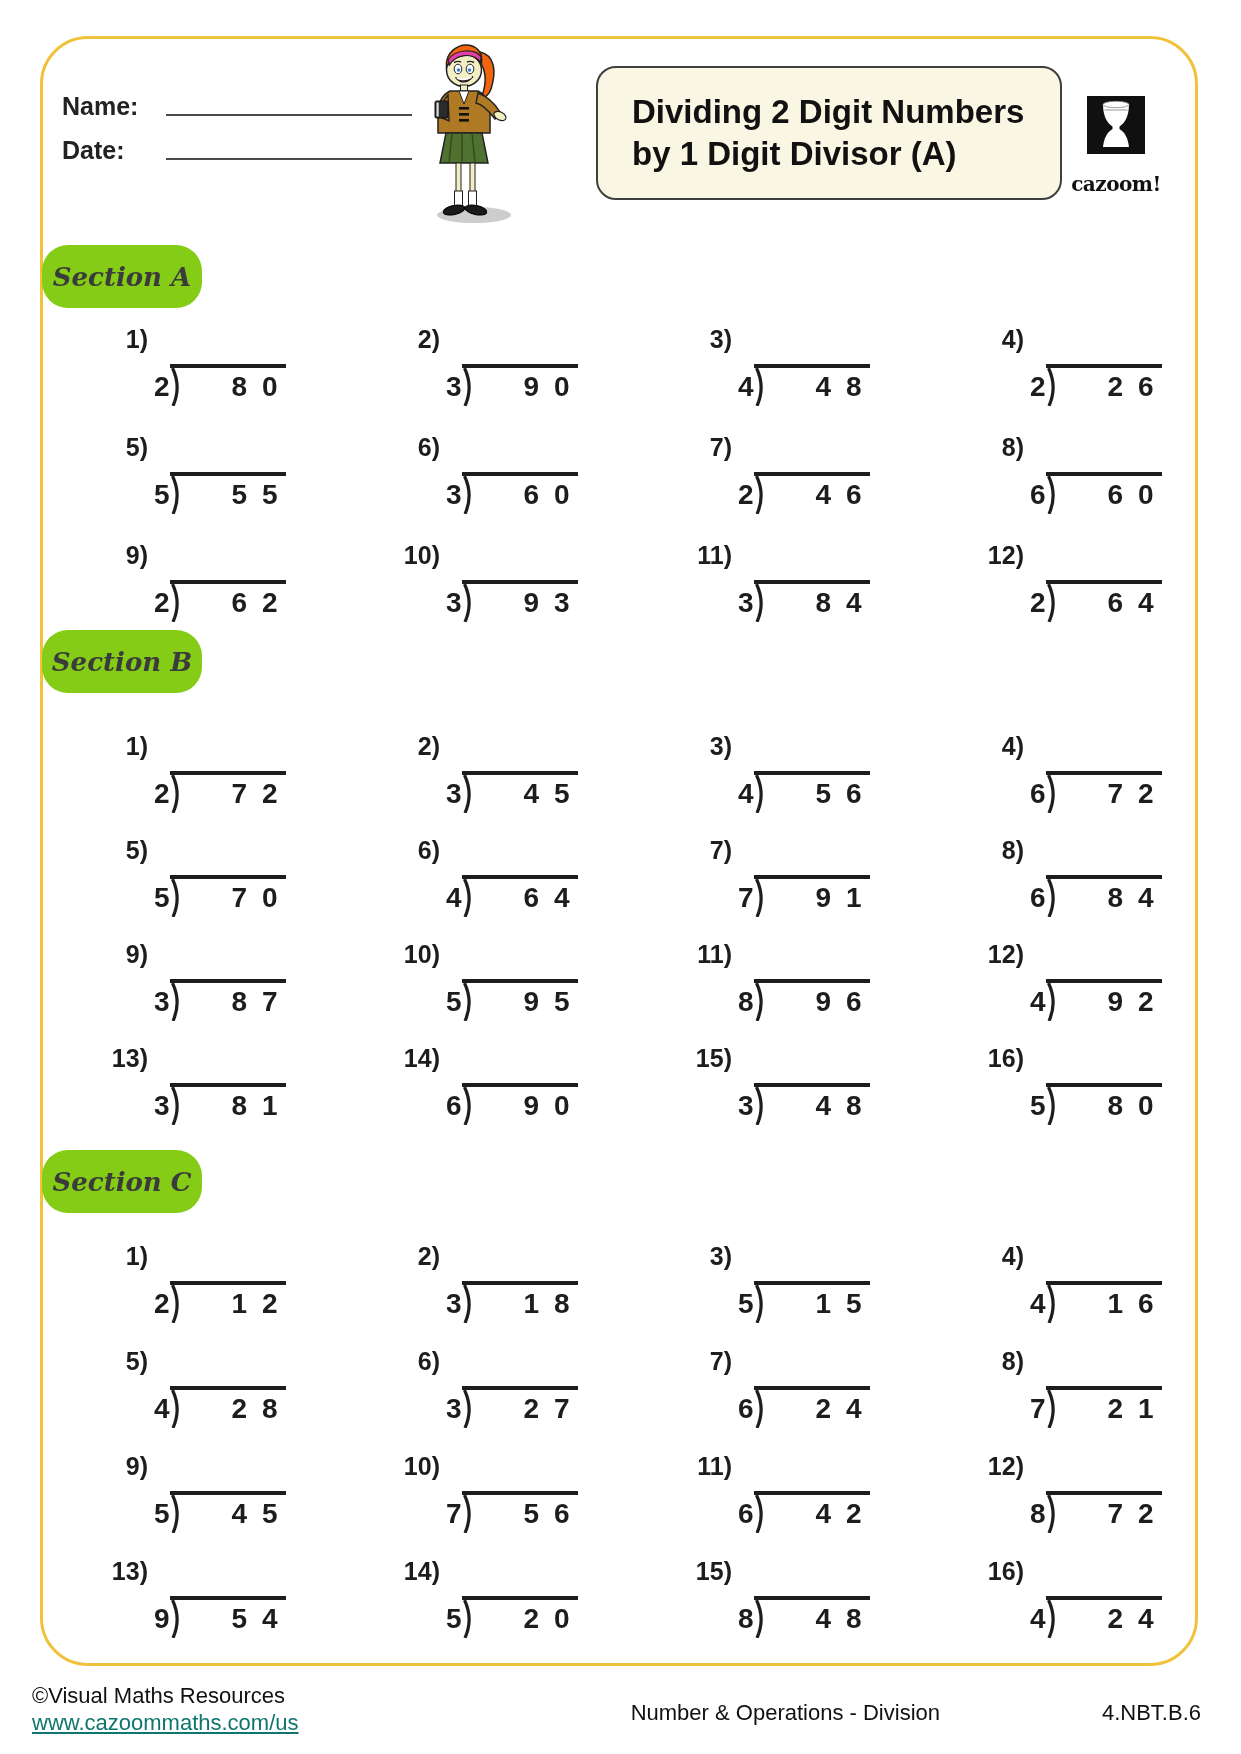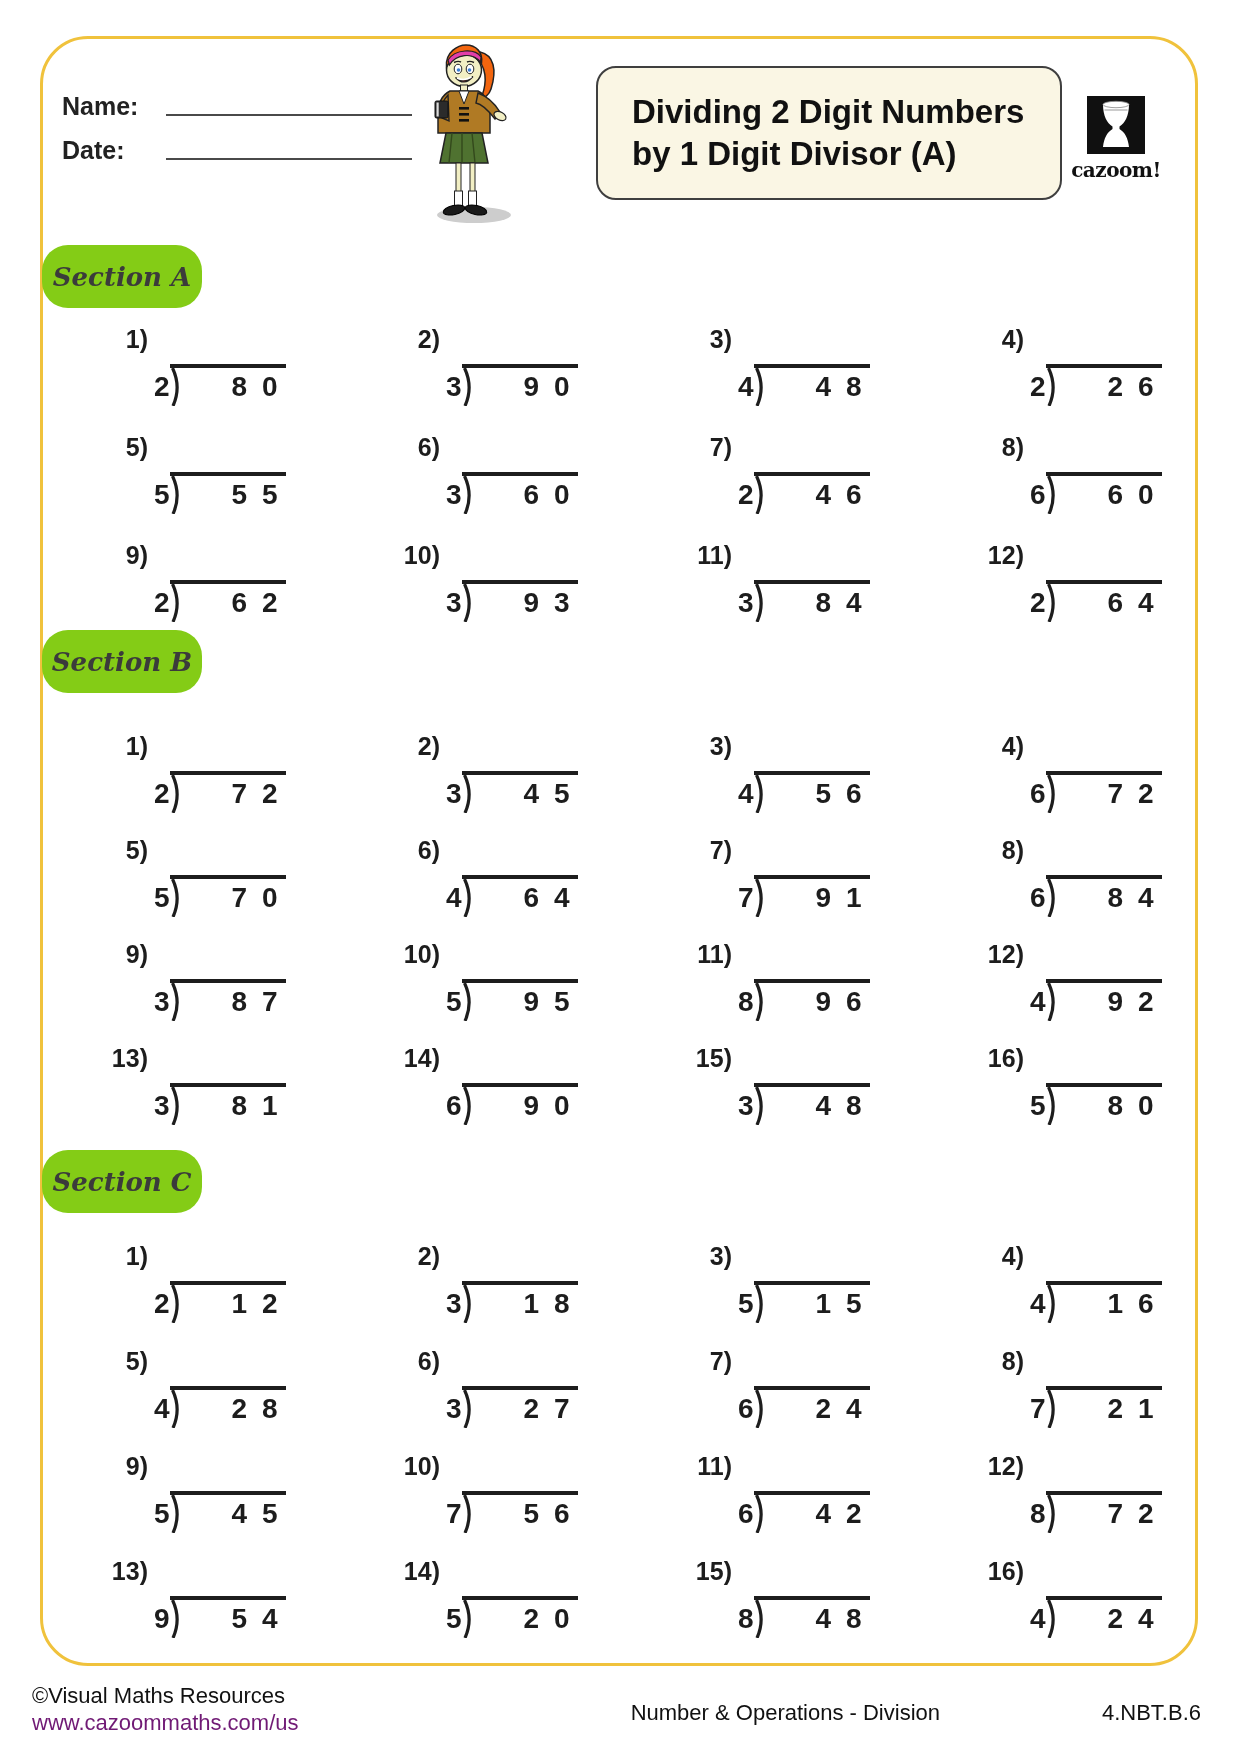--- a/index.html
+++ b/index.html
@@ -15,21 +15,21 @@
   .mascot { position:absolute; left:418px; top:40px; }
 
   .title-box { position:absolute; left:596px; top:66px; width:466px; height:134px;
                background:#FAF6E4; border:2px solid #3f3f3f; border-radius:20px;
                display:flex; flex-direction:column; justify-content:center; padding-left:34px; box-sizing:border-box; }
   .title-box div { font-size:33px; line-height:42px; font-weight:bold; color:#111; }
 
   .logo { position:absolute; left:1058px; top:96px; width:116px; text-align:center; }
   .logo svg { display:block; margin:0 auto; }
   .logo-text { font-family:"DejaVu Serif", serif; font-weight:bold; font-size:20px;
-               letter-spacing:-0.5px; color:#111; margin-top:4px; }
+               letter-spacing:-0.5px; color:#111; margin-top:18px; }
 
   
   .sec-header { position:absolute; left:42px; width:160px; height:63px; background:#84cc16;
                 border-radius:26px; display:flex; align-items:center; justify-content:center;
                 font-family:"DejaVu Serif", serif; font-weight:bold; font-style:italic;
                 font-size:26px; color:#3b3b3b; }
   #sec-a-header { top:245px; }
   #sec-b-header { top:630px; }
   #sec-c-header { top:1150px; }
 
@@ -45,21 +45,21 @@
   .pexp { display:inline-flex; align-items:flex-start; margin-left:74px; margin-top:12px;
           font-weight:bold; color:#1d1d1d; }
   .divisor { font-size:28px; line-height:1; padding-top:9px; }
   .underbar { display:inline-flex; align-items:flex-start; border-top:4px solid #1d1d1d;
               padding-right:8px; }
   .paren { display:block; }
   .dividend { font-size:28px; line-height:1; padding:5px 0 0 4px; word-spacing:7px;margin-left:45px; }
 
   
   .footer-left { position:absolute; left:32px; top:1682px; font-size:22px; color:#111; line-height:27px; }
-  .footer-link { color:#701a75; cursor:pointer; }
+  .footer-link { color:#0f766e; text-decoration:underline; cursor:pointer; }
   .footer-center { position:absolute; left:380px; top:1700px; width:560px; text-align:right;
                    font-size:22px; color:#111; }
   .footer-right { position:absolute; right:40px; top:1700px; font-size:22px; color:#111; }
 </style>
 </head>
 <body>
 
 <div class="sheet">
 
   <div class="frame"></div>

